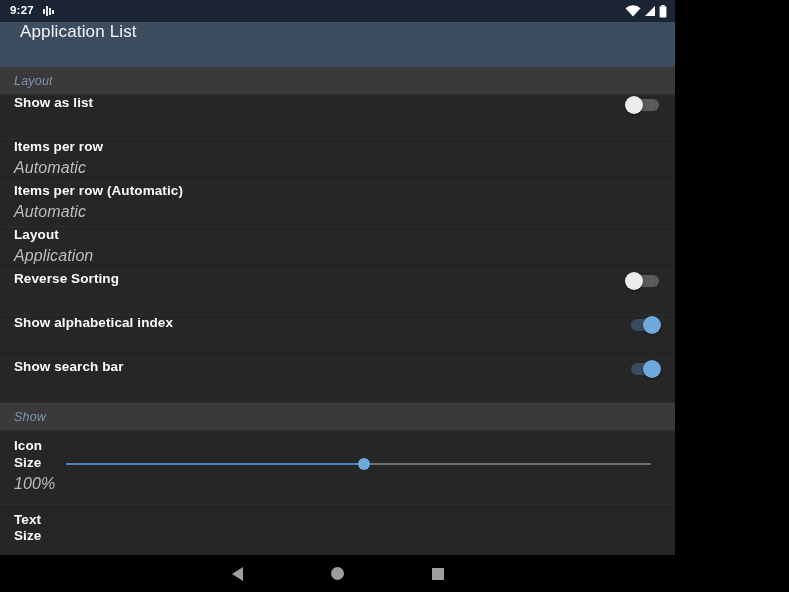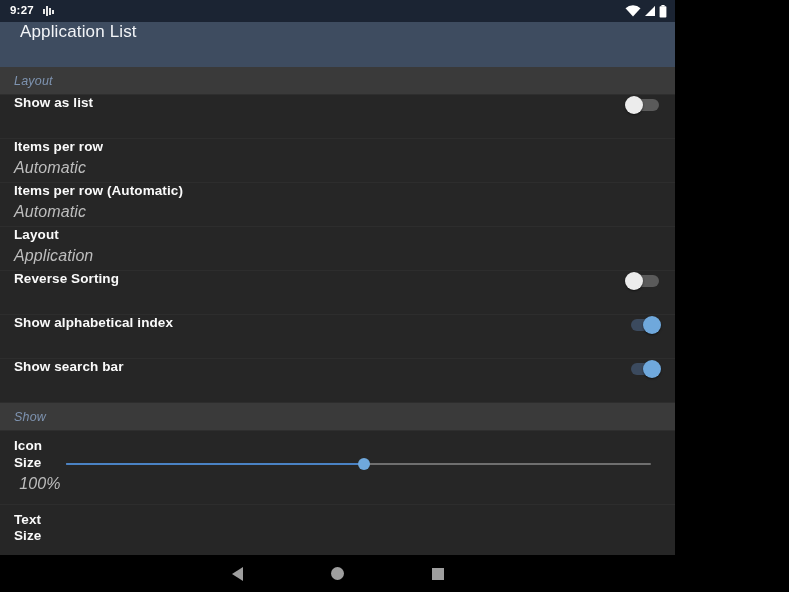--- a/index.html
+++ b/index.html
@@ -158,21 +158,20 @@
     display: flex;
     align-items: flex-start;
     padding: 7px 14px 9px 14px;
     box-sizing: border-box;
     min-height: 44px;
     border-bottom: 1px solid #2d2d2d;
   }
   .slider-row .pref-texts {
     flex: 0 0 auto;
     width: 52px;
-    align-items: center;
   }
   .slider-wrap {
     flex: 1 1 auto;
     position: relative;
     height: 38px;
     margin-left: 0px;
   }
   .slider-track {
     position: absolute;
     left: 0;

